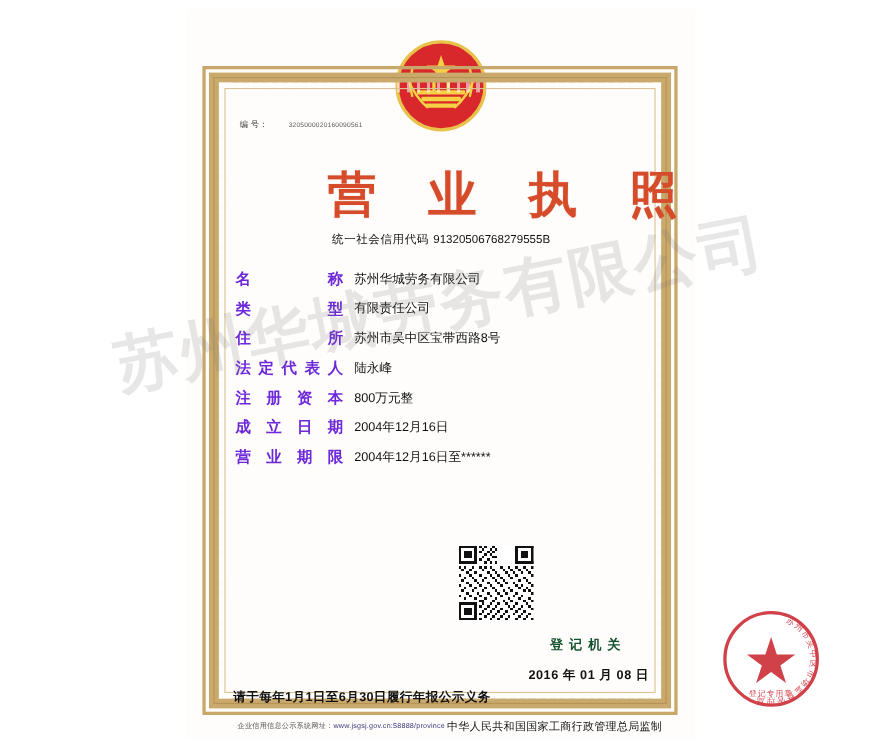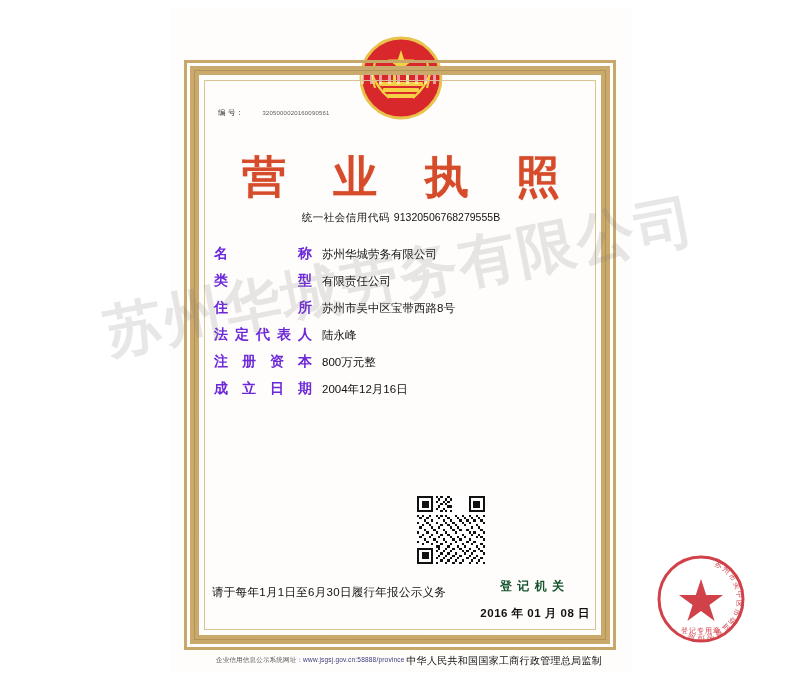--- a/index.html
+++ b/index.html
@@ -107,21 +107,21 @@
     color: #3a3a3a;
     margin-right: 19px;
   }
 
   
   .doc-title {
     position: absolute;
     left: 0;
     right: 0;
     top: 140px;
-    text-align: center;
+    text-align: right;
     font-family: "DejaVu Sans", "Liberation Sans", sans-serif;
     font-size: 44px;
     font-weight: bold;
     letter-spacing: 16px;
     text-indent: 16px;
     color: #d64b2a;
     text-shadow: 0 0 1px rgba(190,50,20,.45);
   }
 
   .credit-line {
@@ -205,23 +205,23 @@
     top: 545px;
     width: 92px;
     height: 92px;
     opacity: .85;
   }
 
   
   .notice {
     position: absolute;
     left: 42px;
-    top: 577px;
+    top: 618px;
     font-size: 11.5px;
-    font-weight: normal;
+    font-weight: bold;
     color: #111;
     letter-spacing: .3px;
     text-align: center;
   }
   .issue-date {
     position: absolute;
     right: 42px;
     top: 598px;
     font-size: 11.5px;
     font-weight: bold;
@@ -328,20 +328,24 @@
         <div class="flabel">法定代表人</div>
         <div class="fvalue">陆永峰</div>
       </div>
       <div class="frow">
         <div class="flabel">注册资本</div>
         <div class="fvalue">800万元整</div>
       </div>
       <div class="frow">
         <div class="flabel">成立日期</div>
         <div class="fvalue">2004年12月16日</div>
+      </div>
+      <div class="frow">
+        <div class="flabel">营业期限</div>
+        <div class="fvalue">2004年12月16日至******</div>
       </div>
     </div>
 
     <div class="qr">
       <svg viewBox="0 0 29 29" width="68" height="68" shape-rendering="crispEdges" aria-hidden="true">
         <rect width="29" height="29" fill="#ffffff"></rect>
         <g fill="#111111">
           <rect x="0" y="0" width="7" height="1"></rect>
             <rect x="0" y="6" width="7" height="1"></rect>
           <rect x="0" y="0" width="1" height="7"></rect>

